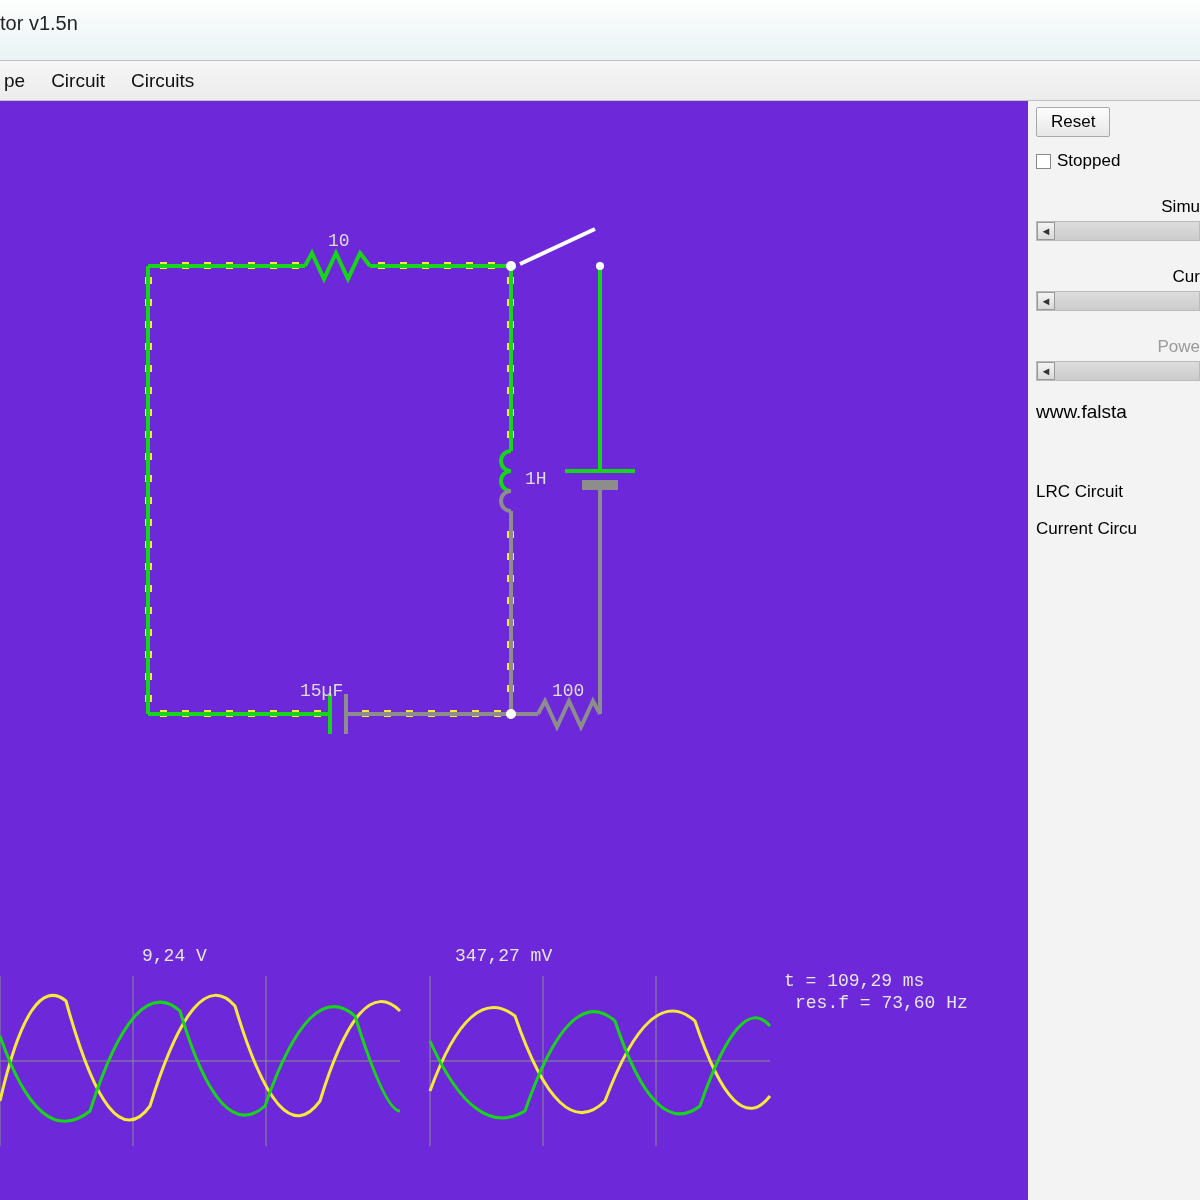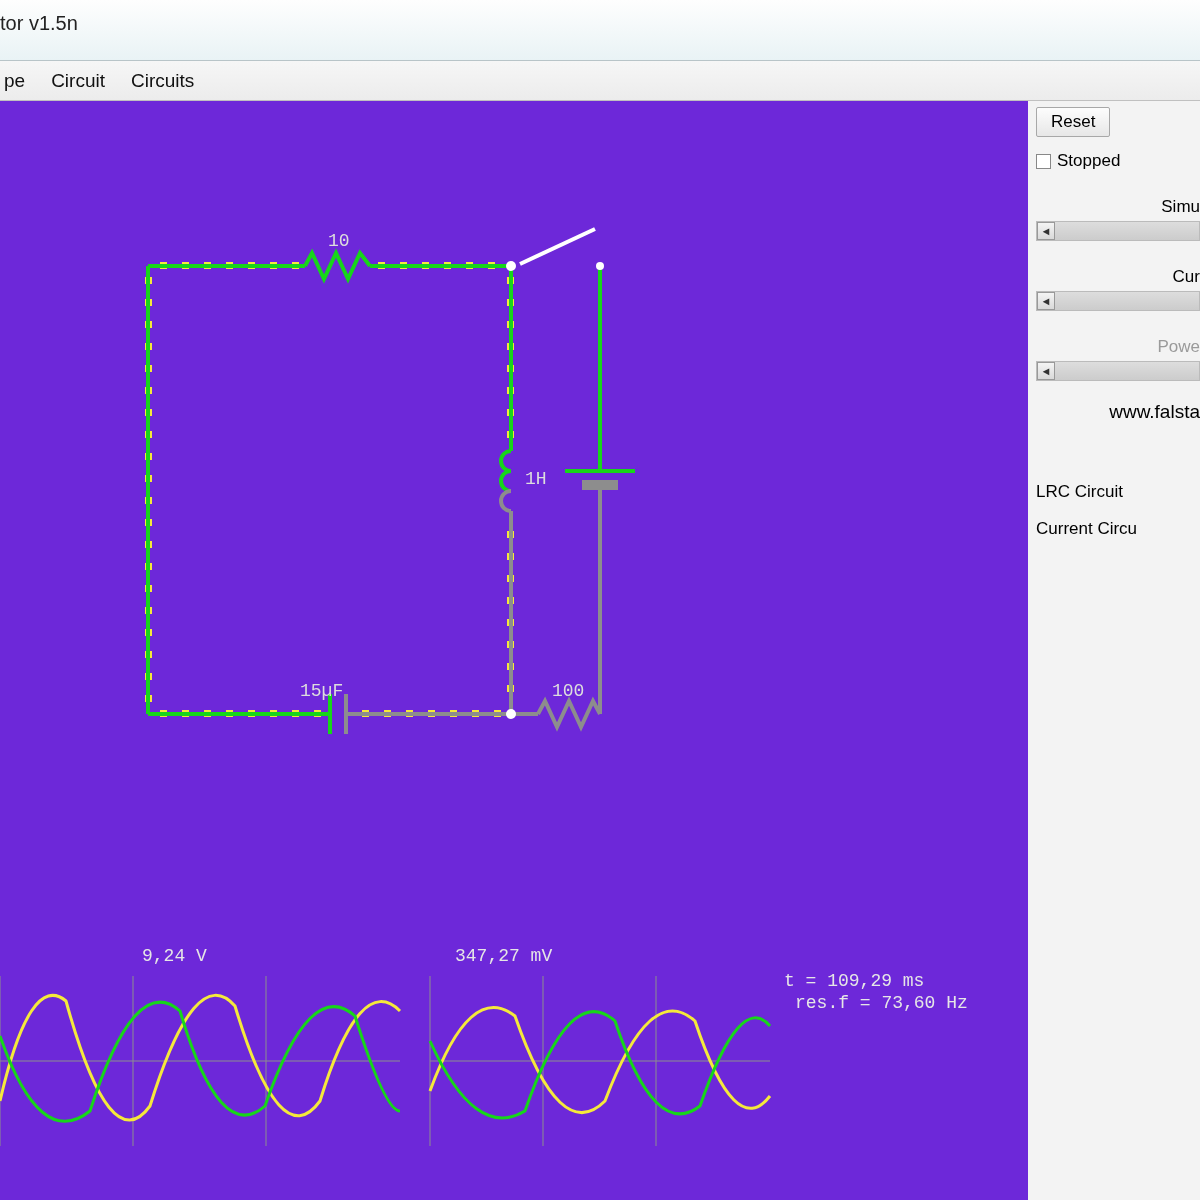--- a/index.html
+++ b/index.html
@@ -87,21 +87,20 @@
     width: 18px; height: 18px;
     background: linear-gradient(#f4f4f4,#d9d9d9);
     border: 1px solid #999;
     display: flex; align-items: center; justify-content: center;
     font-size: 11px; color: #333;
   }
   .link {
     margin-top: 20px;
     font-size: 19px;
     color: #000;
-    text-align: right;
   }
   .infoblock {
     margin-top: 50px;
     font-size: 17px;
     line-height: 2.2;
     color: #000;
   }
   
   .scope-text {
     position: absolute;

